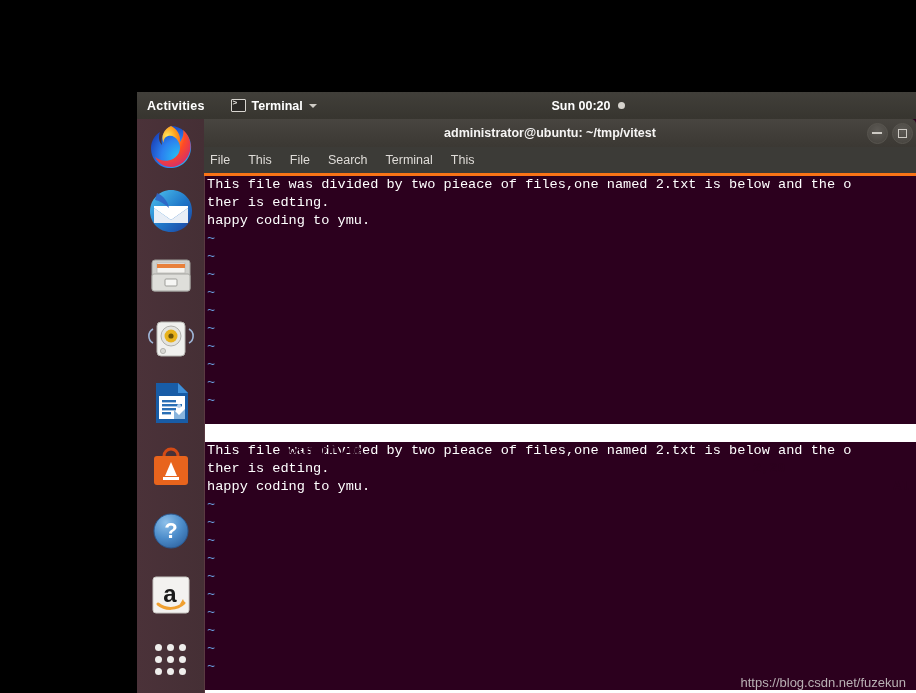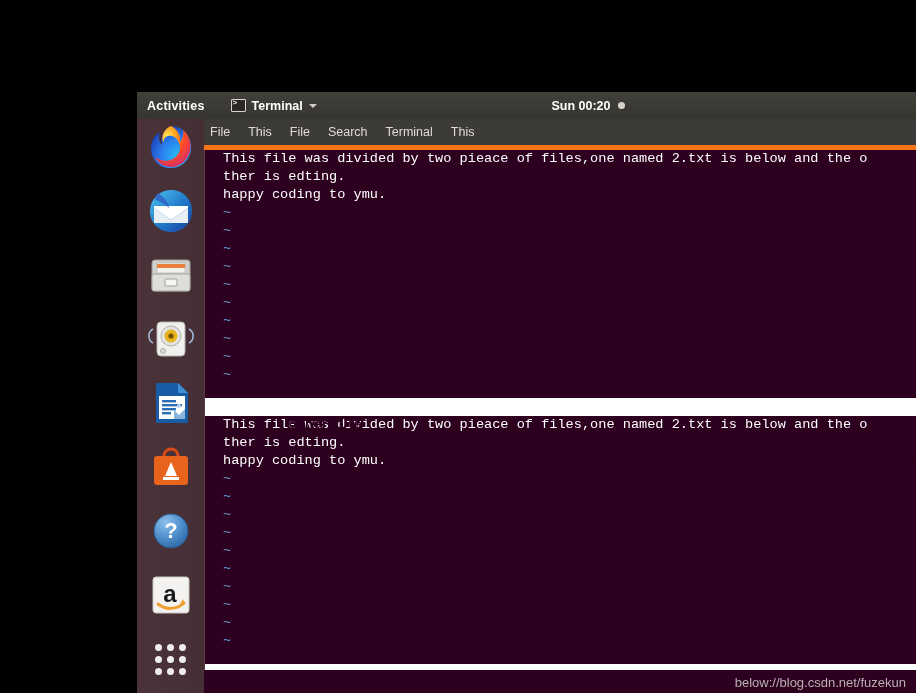--- a/index.html
+++ b/index.html
@@ -202,21 +202,21 @@
     width: 7px; height: 7px;
     border: 1.6px solid #cdcac4;
   }
   #menubar {
     height: 26px;
     background: #3c3b37;
     display: flex;
     align-items: center;
     padding-left: 14px;
     gap: 18px;
-    border-bottom: 5px solid #f97316;
+    border-bottom: 3px solid #f97316;
   }
   #menubar span {
     color: #dfdcd8;
     font-size: 12.5px;
   }
 
   
   #termbody {
     position: relative;
     height: 520px;
@@ -225,21 +225,21 @@
     box-sizing: border-box;
     overflow: hidden;
   }
   .tline {
     font-family: "Liberation Mono", "DejaVu Sans Mono", monospace;
     font-size: 13.6px;
     line-height: 18px;
     height: 18px;
     white-space: pre;
     color: #ffffff;
-    padding-left: 18px;
+    padding-left: 2px;
   }
   .tilde { color: #6a9fe0; }
   .statusline {
     font-family: "Liberation Mono", "DejaVu Sans Mono", monospace;
     font-size: 13.6px;
     line-height: 18px;
     height: 18px;
     background: #ffffff;
     color: #2c001e;
     font-weight: bold;
@@ -431,20 +431,31 @@
         <i></i>
           <i></i>
           <i></i>
       </div>
     </div>
 
   </div>
 
   <div id="termwin">
 
+    <div id="titlebar">
+      <span class="title-text">administrator@ubuntu: ~/tmp/vitest</span>
+      <div class="win-btns">
+        <div class="win-btn">
+            <span class="glyph-min"></span>
+          </div>
+        <div class="win-btn">
+            <span class="glyph-max"></span>
+          </div>
+      </div>
+    </div>
 
     <div id="menubar">
       <span>File</span>
       <span>This</span>
       <span>File</span>
       <span>Search</span>
       <span>Terminal</span>
       <span>This</span>
     </div>
 
@@ -490,15 +501,15 @@
           
           
         </div>
       </div>
 
       <div class="cmdline">:sp</div>
 
     </div>
   </div>
 
-  <div id="watermark">below://blog.csdn.net/fuzekun</div>
+  <div id="watermark">https://blog.csdn.net/fuzekun</div>
 
 </div>
 
 </body></html>

